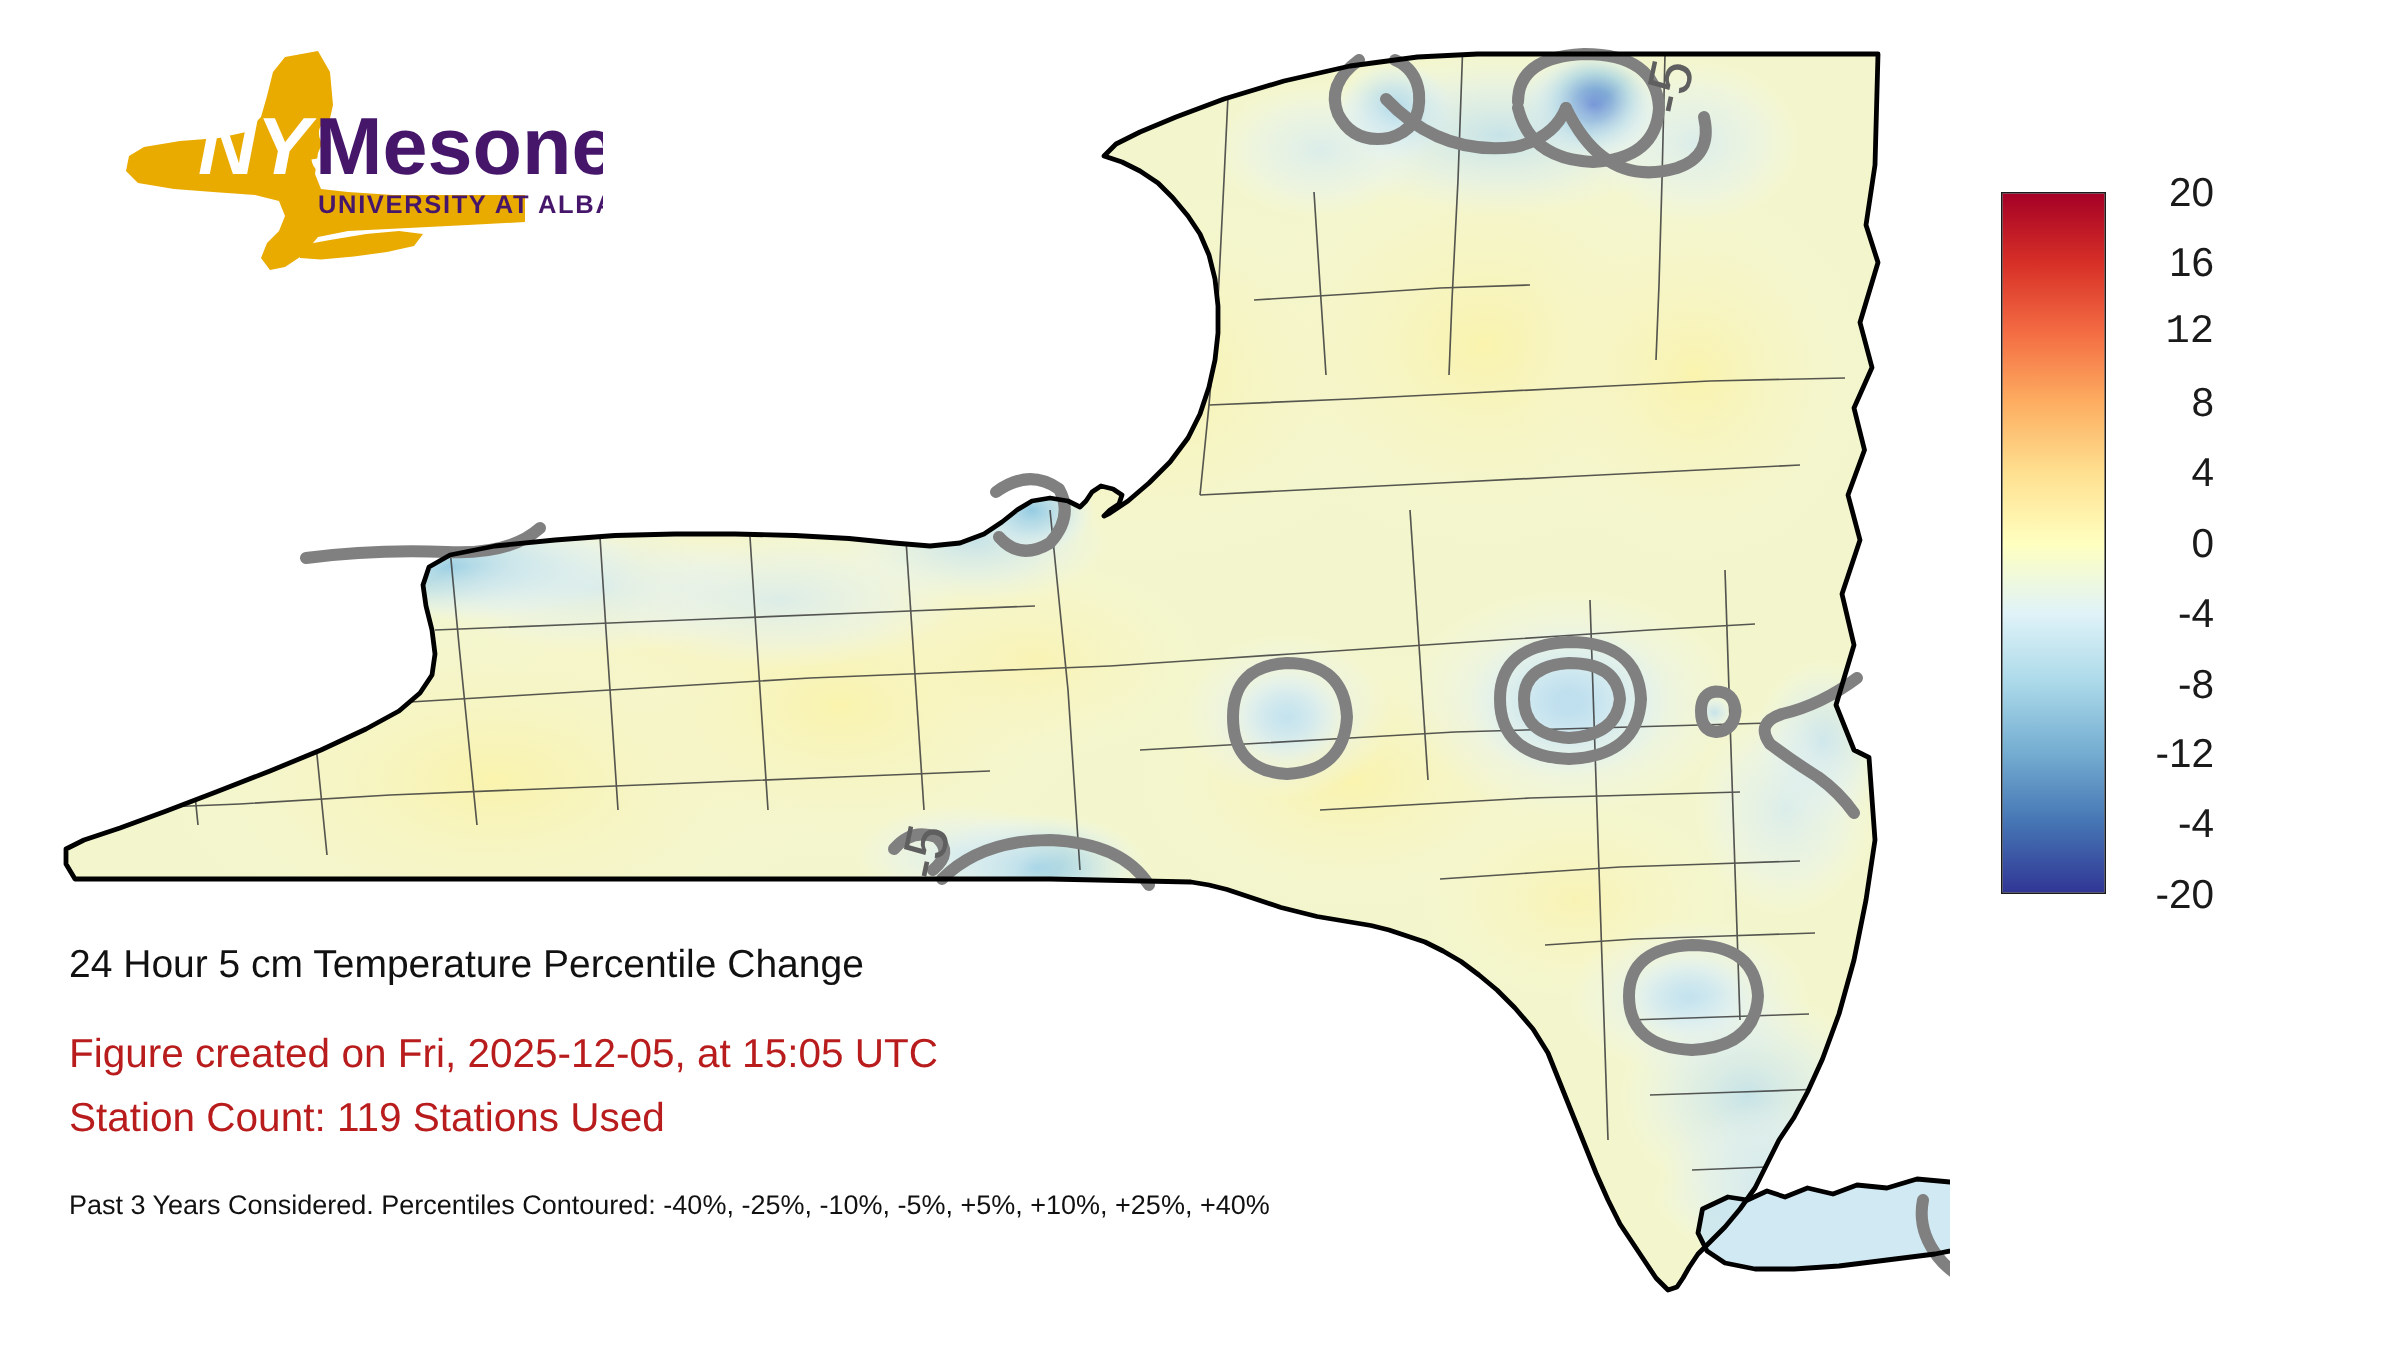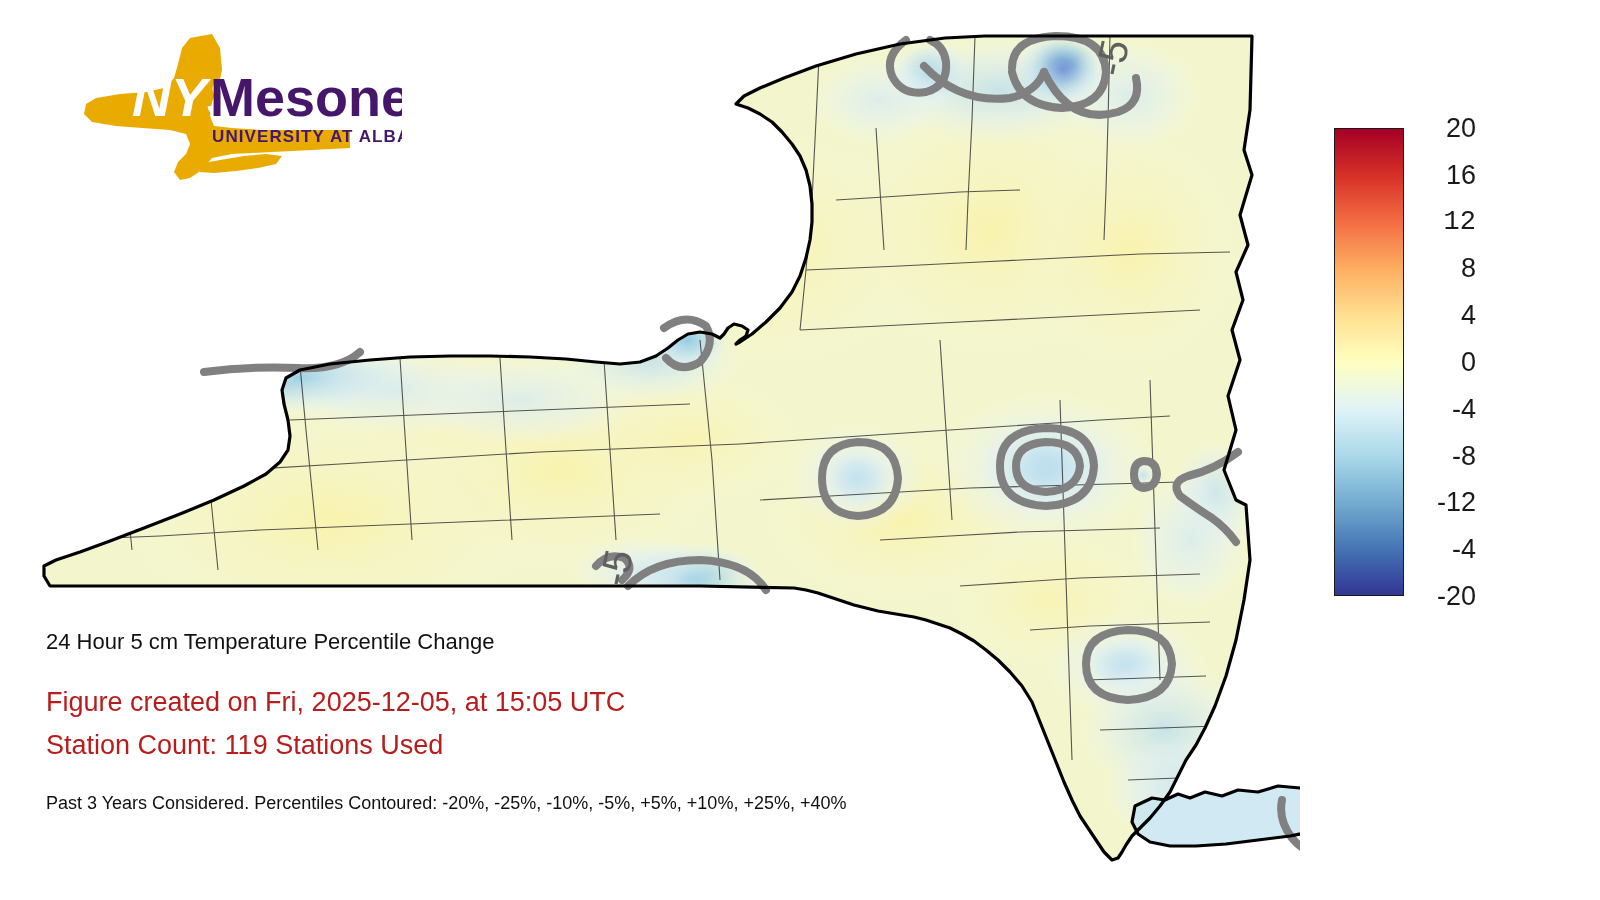--- a/index.html
+++ b/index.html
@@ -68,21 +68,21 @@
   }
 
   
   #caption-block {
     position: absolute;
     left: 46px;
     top: 622px;
     width: 1120px;
   }
   #fig-title {
-    font-size: 22px;
+    font-size: 26px;
     line-height: 40px;
     color: #111111;
     white-space: nowrap;
   }
   .caption-line {
     font-size: 27px;
     line-height: 33px;
     color: #b91c1c;
     white-space: nowrap;
   }
@@ -356,14 +356,14 @@
     <div class="cb-tick" style="top: 314.6px;">-8</div>
     <div class="cb-tick" style="top: 361.4px; text-align: right;">-12</div>
     <div class="cb-tick" style="top: 408.2px;">-4</div>
     <div class="cb-tick" style="top: 455px;">-20</div>
   </div>
 
 <div id="caption-block">
   <div id="fig-title">24 Hour 5 cm Temperature Percentile Change</div>
   <div id="caption-created" class="caption-line">Figure created on Fri, 2025-12-05, at 15:05 UTC</div>
   <div id="caption-stations" class="caption-line">Station Count: 119 Stations Used</div>
-  <div id="caption-note">Past 3 Years Considered. Percentiles Contoured: -20%, -25%, -10%, -5%, +5%, +10%, +25%, +40%</div>
+  <div id="caption-note">Past 3 Years Considered. Percentiles Contoured: -40%, -25%, -10%, -5%, +5%, +10%, +25%, +40%</div>
 </div>
 
 </body></html>

